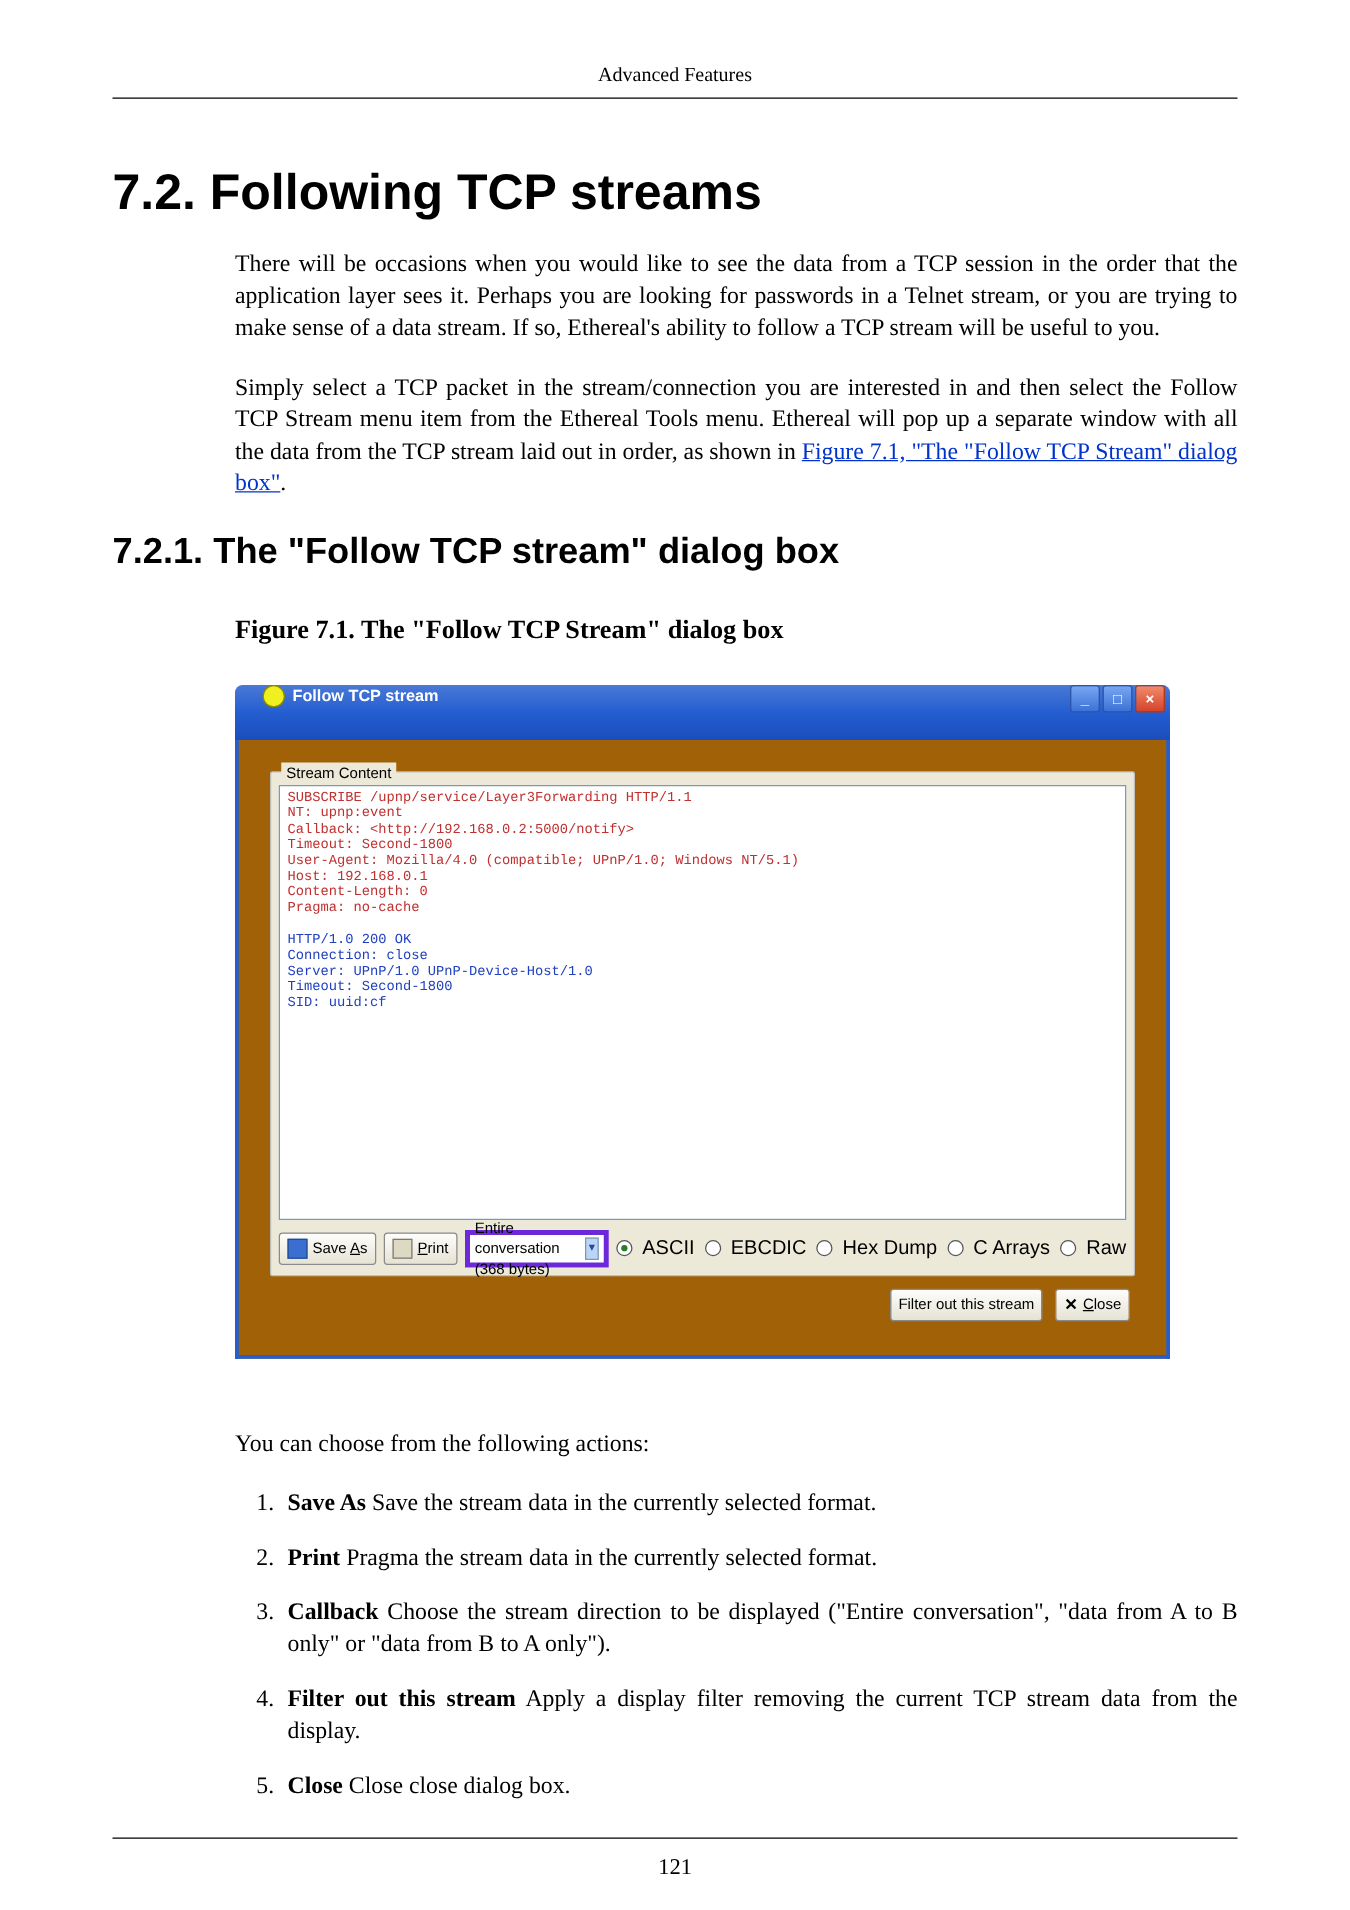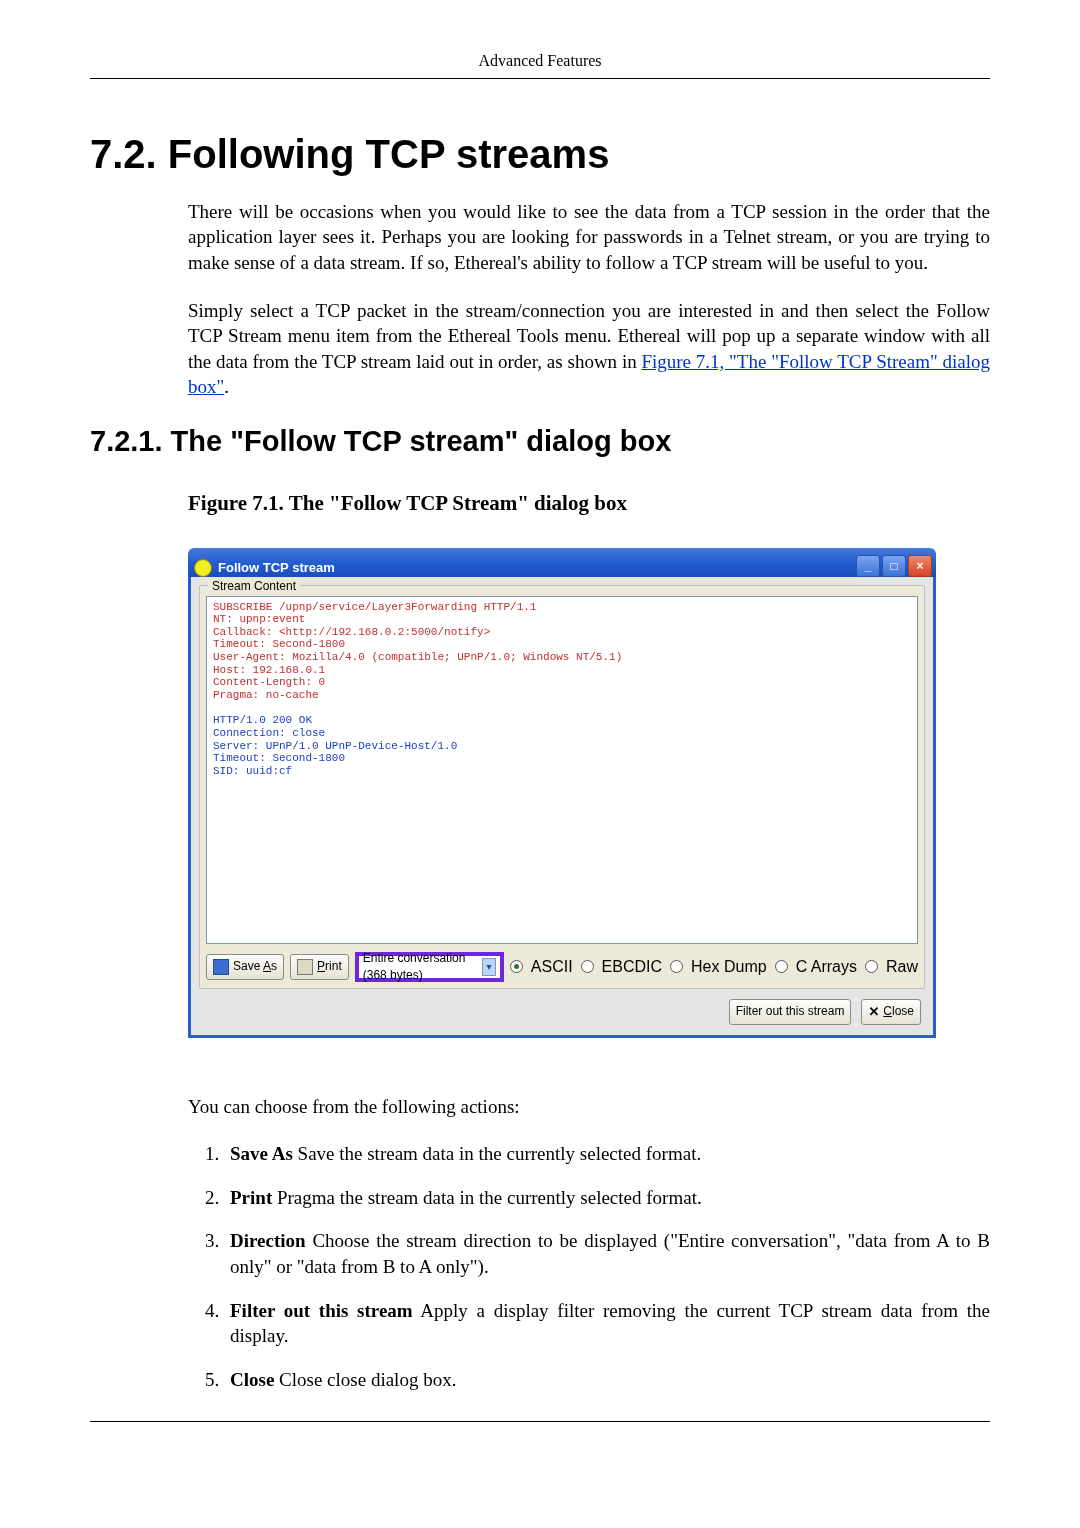--- a/index.html
+++ b/index.html
@@ -61,25 +61,25 @@
   
   .dialog{
     margin-left:98px;
     width:748px;
     font-family:Tahoma,Arial,sans-serif;
     font-size:12px;
     color:#000;
     margin-bottom:56px;
   }
   .titlebar{
-    height:29px;
+    height:44px;
     background:linear-gradient(#4a79d6,#245ed0 50%,#1a4dbd);
     display:flex;
-    align-items:flex-end;
-    padding:0 4px 0 6px;
+    align-items:flex-start;
+    padding:0 4px 0 22px;
     border-top-left-radius:6px;
     border-top-right-radius:6px;
   }
   .titlebar .app-icon{
     width:16px;height:16px;border-radius:50%;
     background:#f0f020;border:1px solid #8a8a00;
     margin-right:6px;
     flex:0 0 auto;
   }
   .titlebar .title{
@@ -94,22 +94,22 @@
     display:flex;align-items:center;justify-content:center;
     color:#fff;font-weight:bold;font-size:12px;
   }
   .winbtn.close{
     background:linear-gradient(#f28a6a,#d4432a);
     border-color:#a83a20;
   }
   .winbtn span{line-height:1;}
   .winbody{
     border:3px solid #245ed0;border-top:none;
-    background:#e5e5e5;
-    padding:8px;
+    background:#a16207;
+    padding:25px;
   }
   .groupbox{
     border:1px solid #bfbfbf;
     border-radius:2px;
     position:relative;
     padding:10px 6px 6px 6px;
     background:#ece9d8;
   }
   .groupbox .legend{
     position:absolute;top:-8px;left:8px;
@@ -288,19 +288,20 @@
     </div>
   </div>
 
   <div class="indent">
     <p>You can choose from the following actions:</p>
   </div>
 
   <ol class="actions">
     <li><b>Save As</b><span> Save the stream data in the currently selected format.</span></li>
     <li><b>Print</b><span> Pragma the stream data in the currently selected format.</span></li>
-    <li><b>Direction</b><span> Choose the stream direction to be displayed ("Entire conversation", "data from A to B only" or "data from B to A only").</span></li>
+    <li><b>Callback</b><span> Choose the stream direction to be displayed ("Entire conversation", "data from A to B only" or "data from B to A only").</span></li>
     <li><b>Filter out this stream</b><span> Apply a display filter removing the current TCP stream data from the display.</span></li>
     <li><b>Close</b><span> Close close dialog box.</span></li>
   </ol>
 
   <div class="hr hr-bottom"></div>
+  <div class="pgnum">121</div>
 </div>
 
 </body></html>

